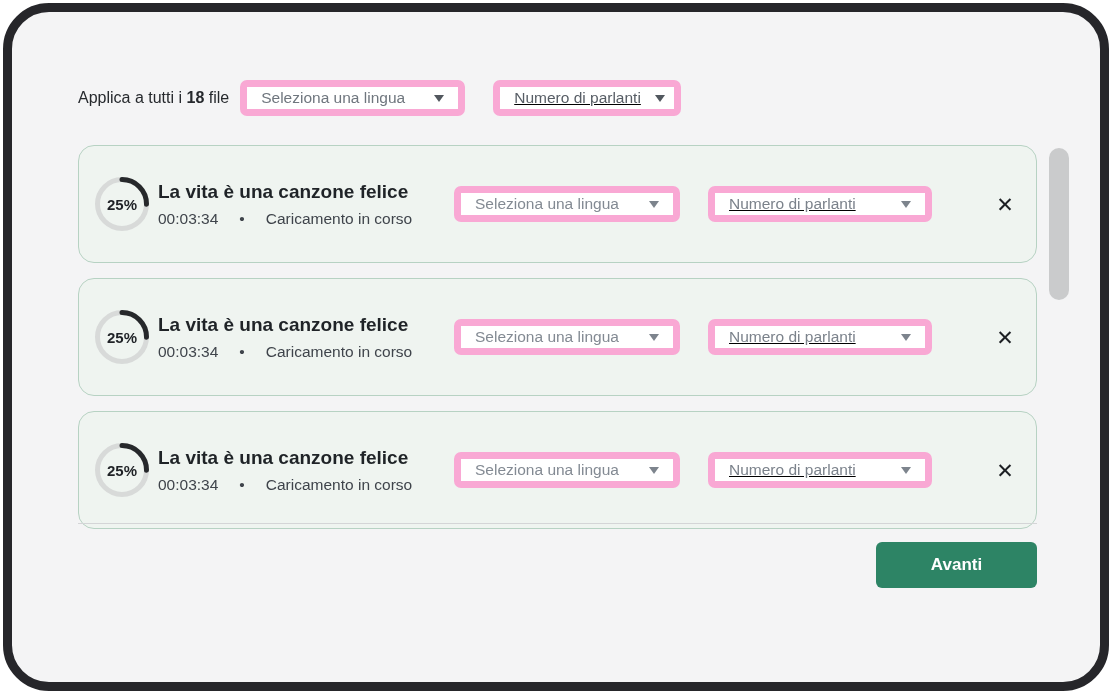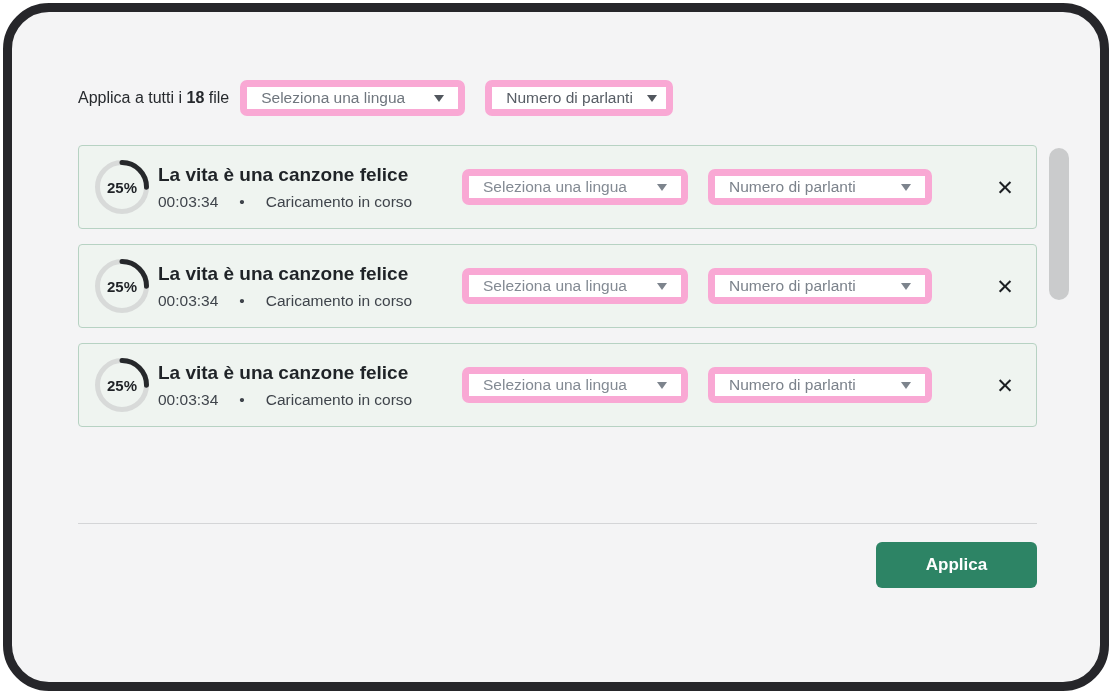--- a/index.html
+++ b/index.html
@@ -46,21 +46,21 @@
     background: #ffffff;
     border: 7px solid #f9a8d4;
     border-radius: 7px;
     display: flex;
     align-items: center;
     justify-content: space-between;
     padding: 0 14px;
     cursor: pointer;
     white-space: nowrap;
   }
-  .dd + .dd { margin-left: 20px; }
+  .dd + .dd { margin-left: 28px; text-decoration: underline; }
   .dd .dd-label { font-size: 15.5px; }
   .tri {
     width: 0; height: 0;
     border-left: 5.5px solid transparent;
     border-right: 5.5px solid transparent;
     border-top: 7px solid currentColor;
     margin-left: 14px;
   }
   .hdr-dd-lang { width: 225px; }
   .hdr-dd-lang .dd-label { color: #6f767e; }
@@ -69,25 +69,25 @@
   .hdr-dd-spk .dd-label { color: #575d65; }
   .hdr-dd-spk .tri { color: #52575e; }
 
   
   .file-list {
     position: absolute;
     left: 78px; top: 145px;
     width: 959px;
   }
   .file-card {
-    height: 84px;
+    height: 118px;
     margin-bottom: 15px;
     background: #eff4f0;
     border: 1px solid #b7d2c3;
-    border-radius: 4px;
+    border-radius: 16px;
     display: flex;
     align-items: center;
     padding: 0 16px 0 15px;
   }
   .progress-wrap {
     position: relative;
     width: 56px; height: 56px;
     flex: none;
   }
   .progress-wrap svg { display: block; }
@@ -263,14 +263,14 @@
         <span class="dd-label">Numero di parlanti</span>
         <span class="tri"></span>
       </div>
       <button class="close-btn"><span>✕</span></button>
     </div>
     </div>
 
   <div class="scrollbar-thumb"></div>
 
   <div class="divider"></div>
-  <button class="next-btn">Applica</button>
+  <button class="next-btn">Avanti</button>
 </div>
 
 </body></html>

